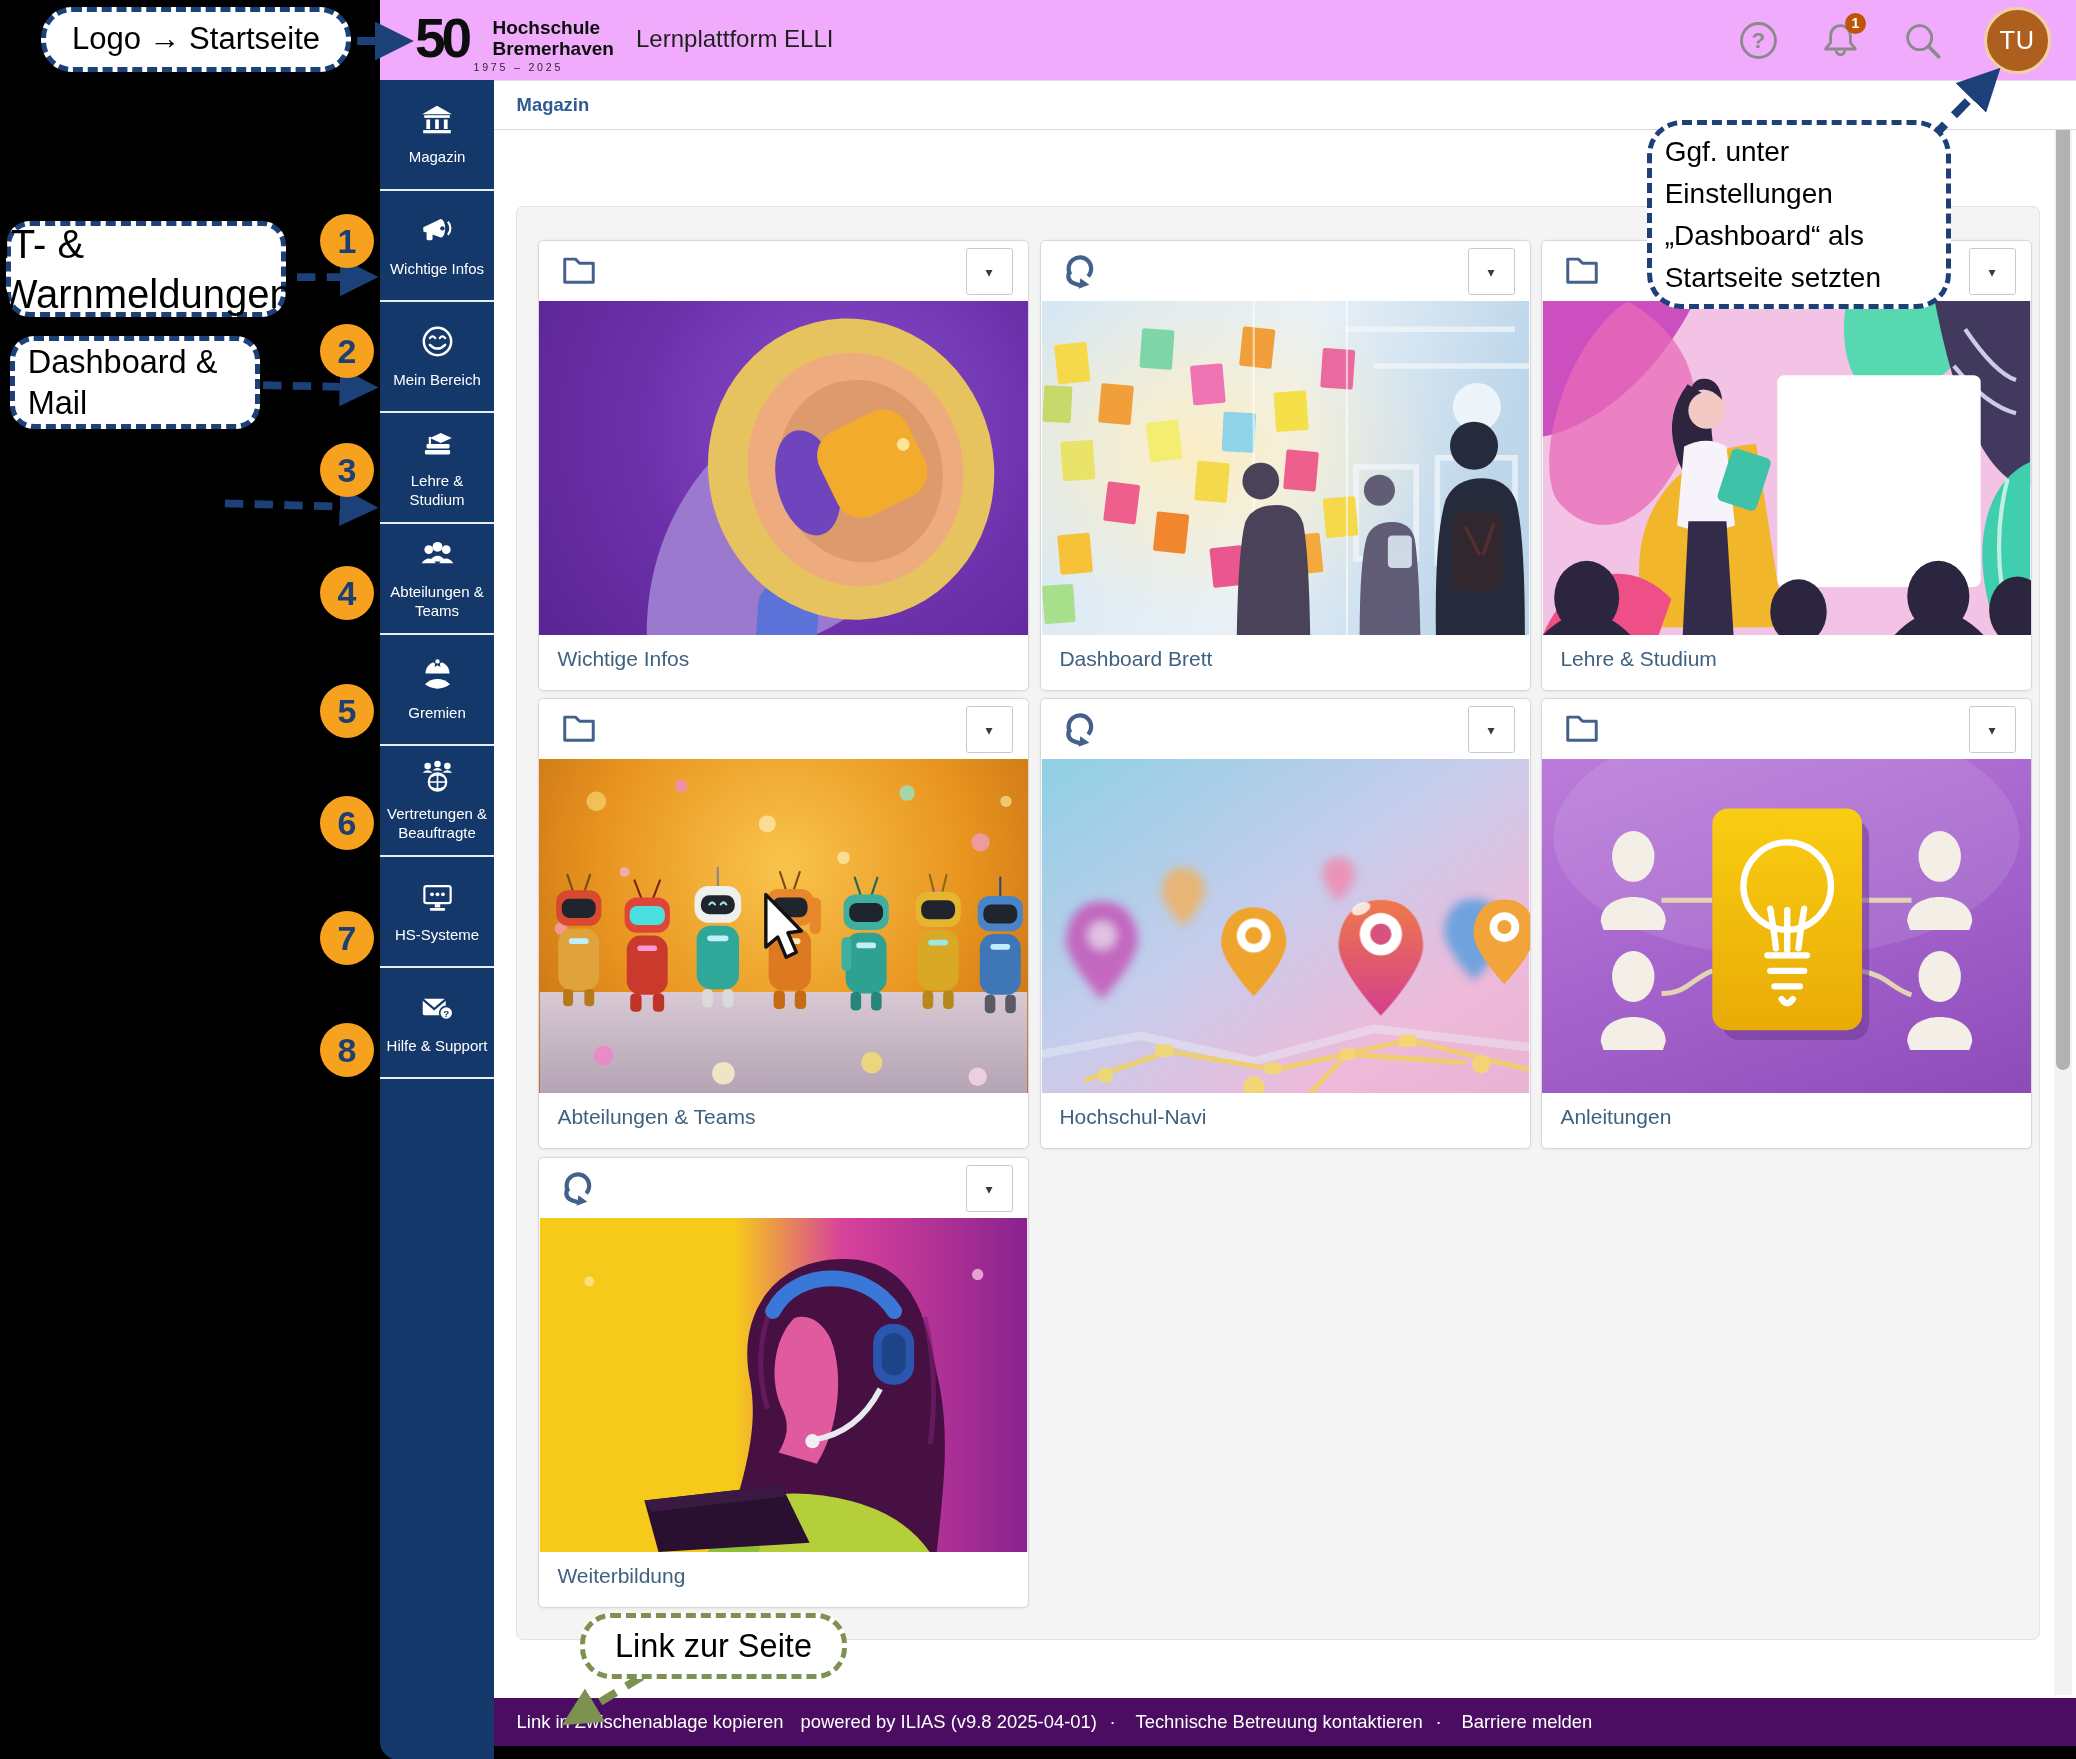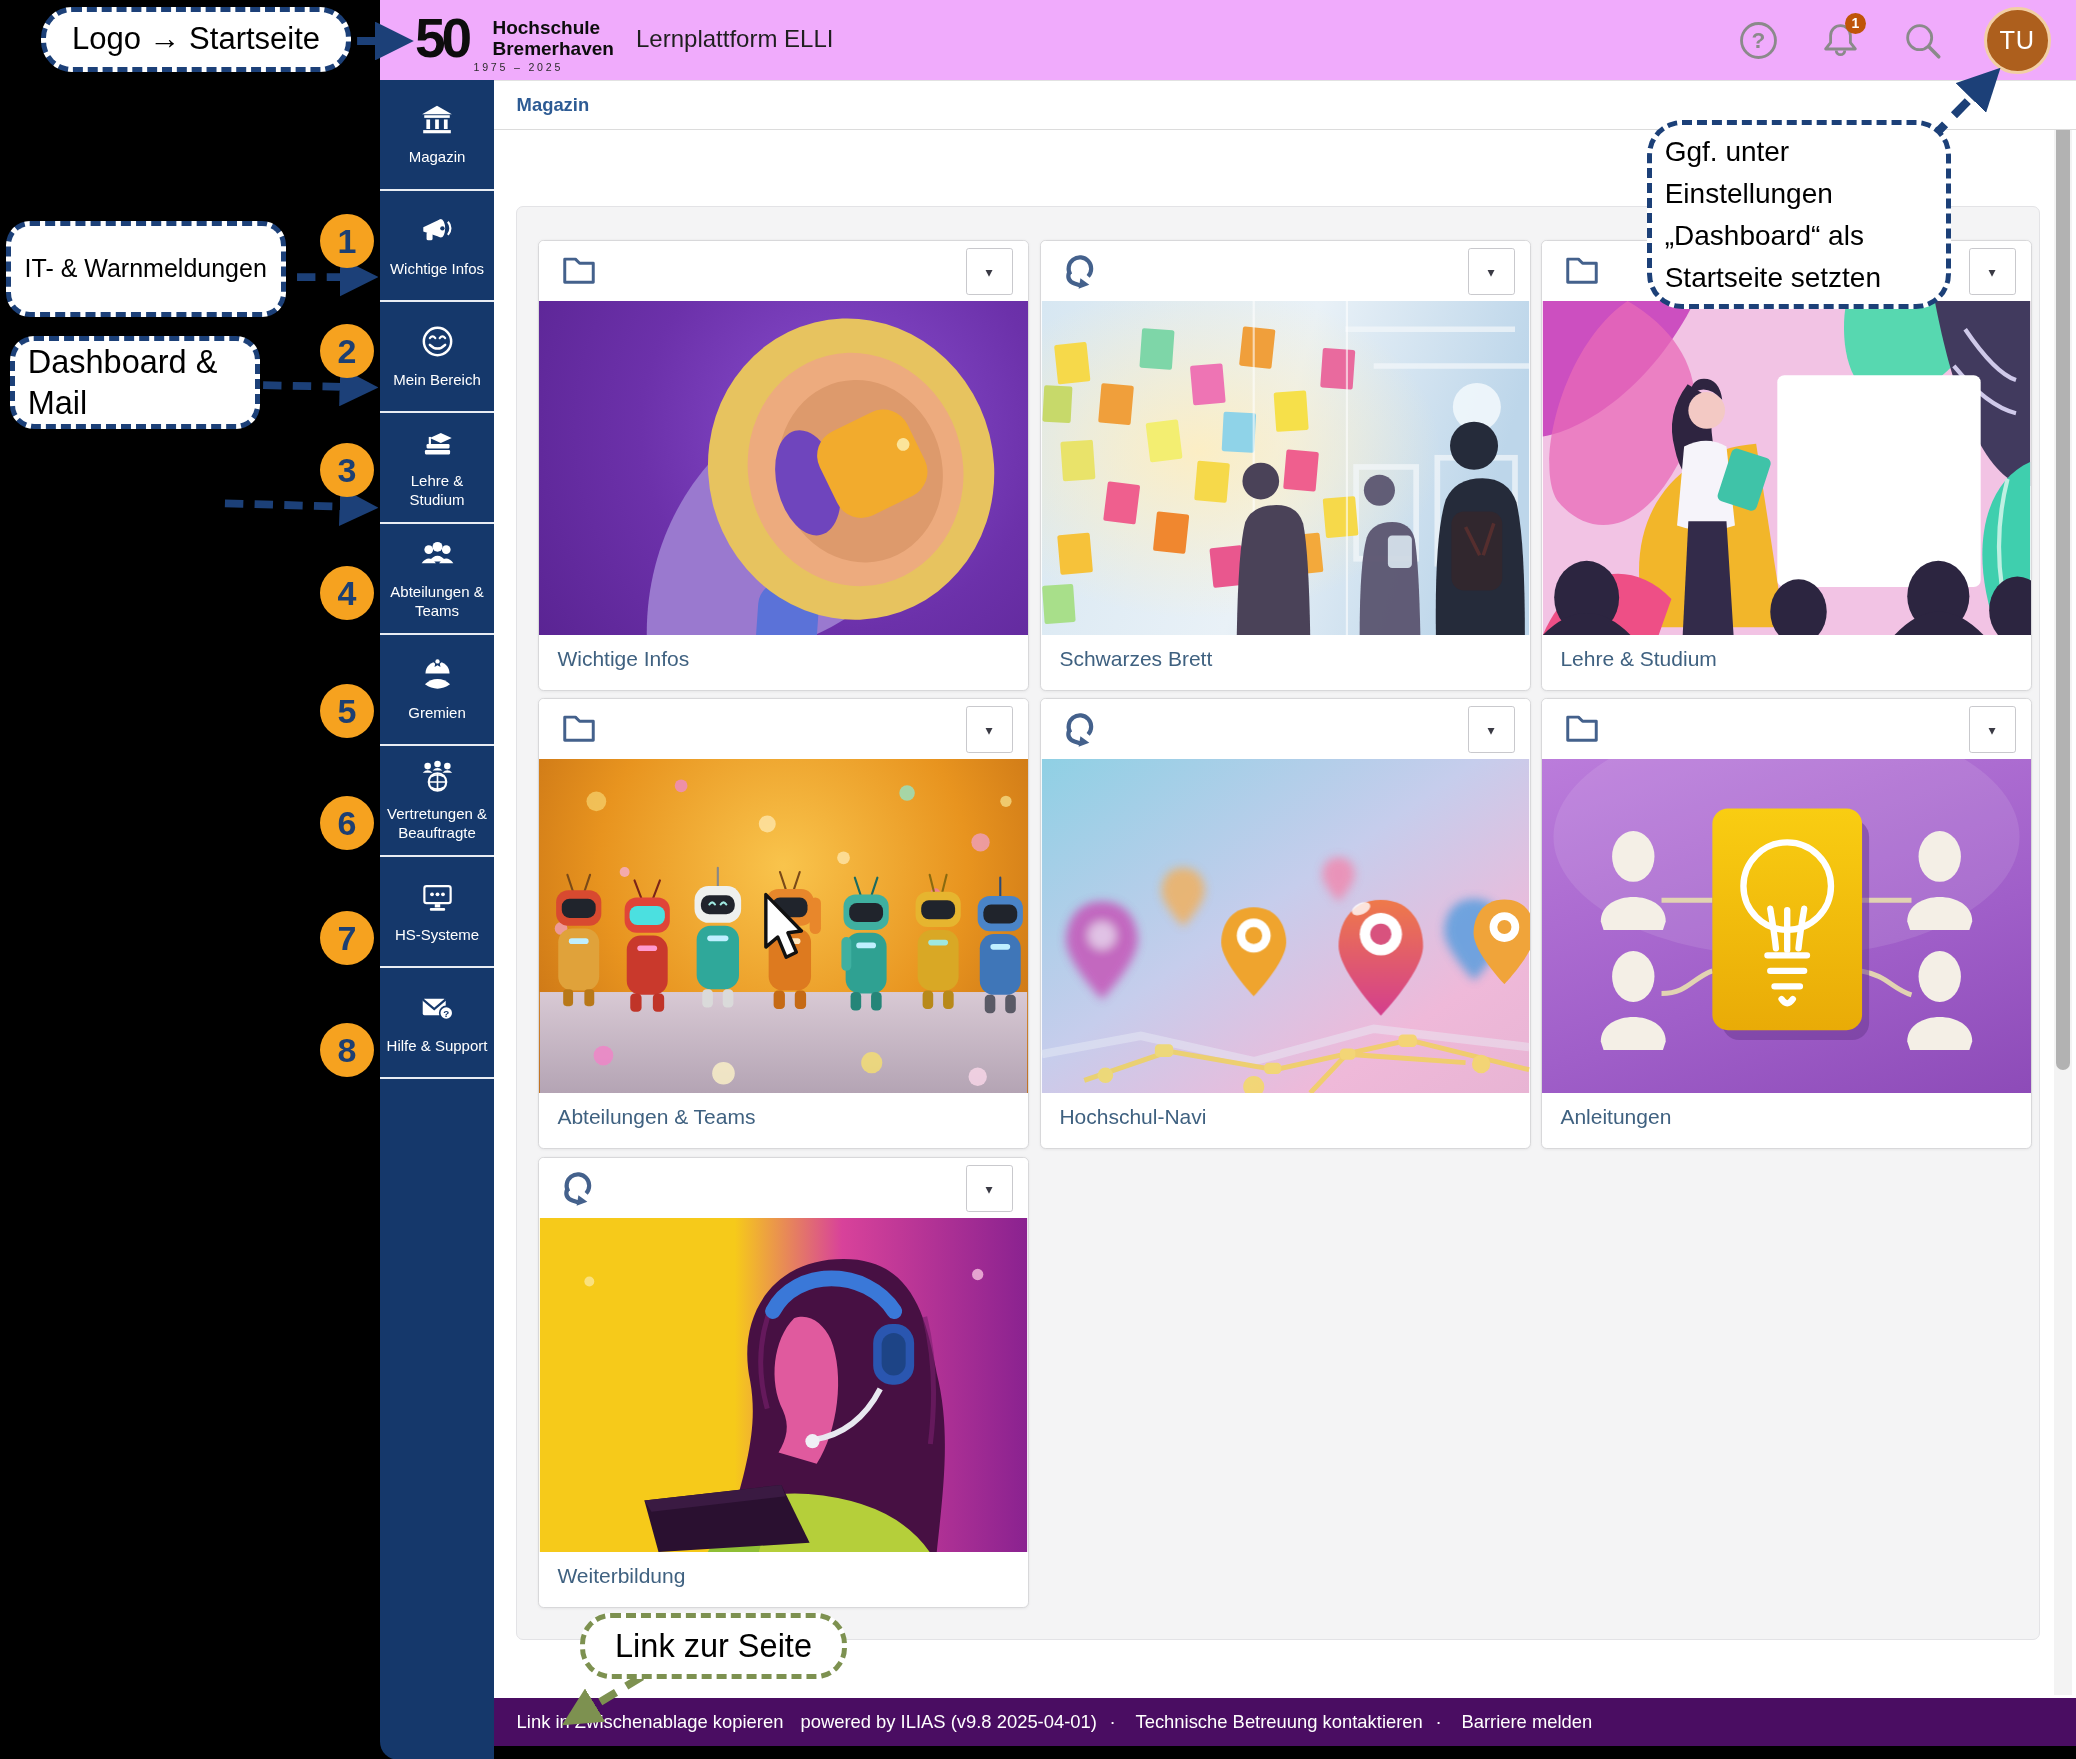--- a/index.html
+++ b/index.html
@@ -66,21 +66,21 @@
               display:flex;align-items:center;color:#fff;font-size:18.4px;z-index:2;}
   .app-footer .f-link{margin-left:22.6px;cursor:pointer;}
   .app-footer .f-plain{margin-left:17px;}
   .app-footer .f-sep{margin-left:12.7px;margin-right:2.8px;}
 
   
   .callout{position:absolute;background:#fff;border:5px dashed #1c4078;border-radius:24px;
            display:flex;align-items:center;justify-content:center;text-align:left;
            color:#000;z-index:10;box-sizing:border-box;padding:5.7px 12.7px;line-height:1.25;}
   .co-logo{left:41px;top:7px;width:310px;height:65px;font-size:31px;border-radius:31px;}
-  .co-it{left:5.7px;top:221px;width:280px;height:96px;font-size:25px;}
+  .co-it{left:5.7px;top:221px;width:280px;height:96px;font-size:40px;}
   .co-dash{left:10px;top:336px;width:250px;height:93px;font-size:32.5px;}
   .co-info{left:10px;top:450px;width:213px;height:102px;font-size:31px;}
   .co-set{left:1647px;top:120px;width:304px;height:189px;font-size:28px;border-radius:35px;line-height:1.5;}
   .co-link{left:580px;top:1613px;width:267px;height:66px;font-size:32.5px;border-color:#7d9150;border-radius:31px;}
 
   .num-badge{position:absolute;left:320px;width:54px;height:54px;border-radius:50%;background:#f6a21f;
              color:#1d3f72;font-size:34px;font-weight:700;display:flex;align-items:center;
              justify-content:center;z-index:11;}
   #arrows{position:absolute;left:0;top:0;z-index:9;pointer-events:none;}
 </style>
@@ -324,21 +324,21 @@
           <rect x="490" y="332" width="34" height="46" rx="6" fill="#cfd9e4"></rect>
         </g>
         <g fill="#252b3a">
           <circle cx="612" cy="205" r="34"></circle>
           <path d="M558 473 q-2 -142 14 -192 q14 -30 52 -30 q36 0 48 34 q12 50 12 188 Z"></path>
           <rect x="580" y="298" width="72" height="112" rx="18" fill="#31272e"></rect>
           <path d="M600 320 l20 40 M640 315 l-15 45" stroke="#552e2e" stroke-width="5" fill="none"></path>
         </g>
       </svg>
     </div>
-    <div class="card-title">Schwarzes Brett</div>
+    <div class="card-title">Dashboard Brett</div>
   </div>
 
   <div class="card" style="left:1541px;top:240px;">
     <div class="card-head">
       <span class="type-icon">
         <svg viewBox="0 0 64 64" width="38" height="38">
             <path d="M8 12 h18 l7 7 h23 v32 h-48 Z" fill="none" stroke="#44618c" stroke-width="5" stroke-linejoin="round"></path>
           </svg>
       </span>
       <span class="dd-btn">

